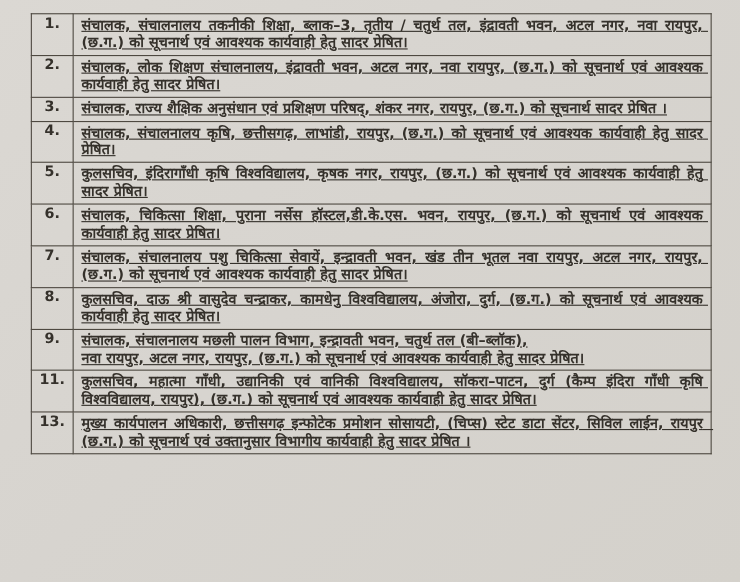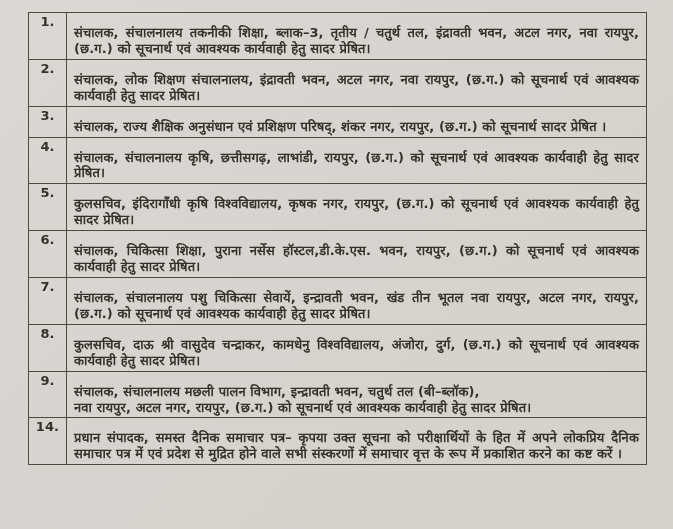--- a/index.html
+++ b/index.html
@@ -33,24 +33,25 @@
     font-weight: 600;
     vertical-align: top;
     letter-spacing: 0.1px;
   }
   td.num {
     width: 33px;
     text-align: center;
     padding: 1px 2px 1px 2px;
   }
   td.text {
-    padding: 12px 7px 2px 7px;
+    padding: 3px 7px 2px 7px;
     text-align: justify;
     text-justify: inter-word;
     white-space: pre-wrap;
+    text-decoration: underline;
   }
 </style>
 </head>
 <body>
 
 <div class="page">
   <table class="notice-table">
     <tbody id="rows">
         <tr>
           <td class="num">1.</td>
@@ -83,18 +84,22 @@
         <tr>
           <td class="num">8.</td>
           <td class="text">कुलसचिव, दाऊ श्री वासुदेव चन्द्राकर, कामधेनु विश्वविद्यालय, अंजोरा, दुर्ग, (छ.ग.) को सूचनार्थ एवं आवश्यक कार्यवाही हेतु सादर प्रेषित।</td>
         </tr>
         <tr>
           <td class="num">9.</td>
           <td class="text">संचालक, संचालनालय मछली पालन विभाग, इन्द्रावती भवन, चतुर्थ तल (बी–ब्लॉक),
 नवा रायपुर, अटल नगर, रायपुर, (छ.ग.) को सूचनार्थ एवं आवश्यक कार्यवाही हेतु सादर प्रेषित।</td>
         </tr>
         <tr>
-          <td class="num">14.</td>
-          <td class="text">प्रधान संपादक, समस्त दैनिक समाचार पत्र– कृपया उक्त सूचना को परीक्षार्थियों के हित में अपने लोकप्रिय दैनिक समाचार पत्र में एवं प्रदेश से मुद्रित होने वाले सभी संस्करणों में समाचार वृत्त के रूप में प्रकाशित करने का कष्ट करें ।</td>
+          <td class="num">11.</td>
+          <td class="text">कुलसचिव, महात्मा गाँधी, उद्यानिकी एवं वानिकी विश्वविद्यालय, सॉकरा–पाटन, दुर्ग (कैम्प इंदिरा गाँधी कृषि विश्वविद्यालय, रायपुर), (छ.ग.) को सूचनार्थ एवं आवश्यक कार्यवाही हेतु सादर प्रेषित।</td>
+        </tr>
+        <tr>
+          <td class="num">13.</td>
+          <td class="text">मुख्य कार्यपालन अधिकारी, छत्तीसगढ़ इन्फोटेक प्रमोशन सोसायटी, (चिप्स) स्टेट डाटा सेंटर, सिविल लाईन, रायपुर  (छ.ग.) को सूचनार्थ एवं उक्तानुसार विभागीय कार्यवाही हेतु सादर प्रेषित ।</td>
         </tr>
       </tbody>
   </table>
 </div>
 
 </body></html>

